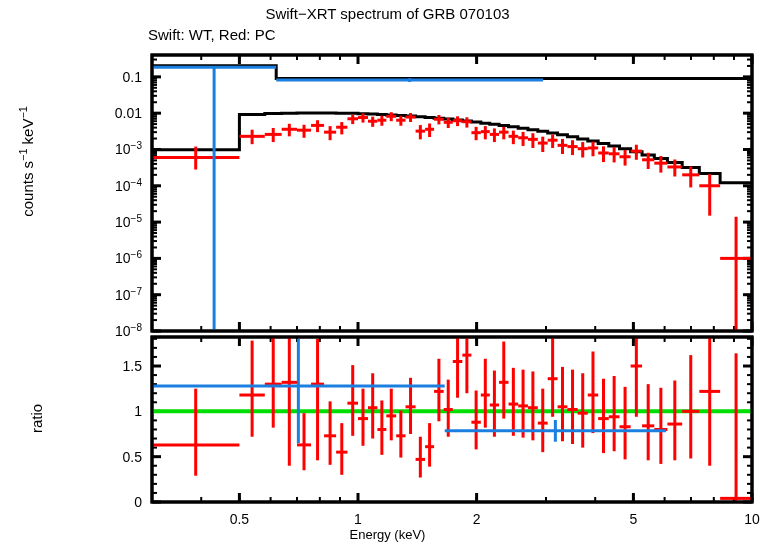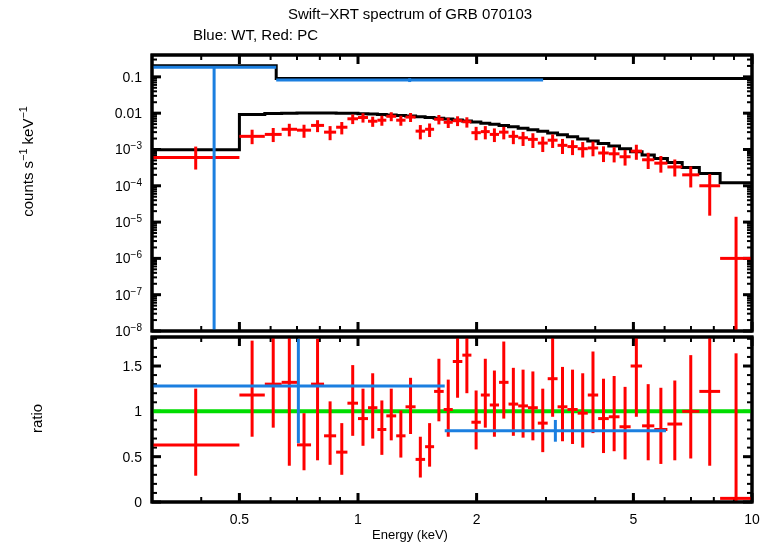--- a/index.html
+++ b/index.html
@@ -1,35 +1,35 @@
 <!DOCTYPE html>
 <html><head>
 <meta charset="utf-8">
 <style>
   html,body{margin:0;padding:0;background:#ffffff;}
   body{width:775px;height:556px;font-family:"Liberation Sans",sans-serif;overflow:hidden;}
   #root{position:relative;width:775px;height:556px;background:#fff;}
-  .ttl{position:absolute;text-align:center;color:#000;white-space:nowrap;margin-left:45px;}
+  .ttl{position:absolute;text-align:center;color:#000;white-space:nowrap;}
   #title{left:0;right:0;top:5px;font-size:15px;}
   #subtitle{left:148px;top:26px;font-size:15px;text-align:left;}
   #xlabel{left:0;right:0;top:527px;font-size:13px;}
   #ylabel-top{position:absolute;left:-64px;top:152px;width:180px;text-align:center;
     transform:rotate(-90deg);font-size:15px;white-space:nowrap;color:#000;}
   #ylabel-bot{position:absolute;left:-4px;top:410px;width:80px;text-align:center;
     transform:rotate(-90deg);font-size:15px;white-space:nowrap;color:#000;}
   svg{position:absolute;left:0;top:0;}
   .ytick-lbl,.xtick-lbl{font-size:14px;fill:#000;font-family:"Liberation Sans",sans-serif;}
   sup{font-size:0.72em;vertical-align:super;}
 </style>
 </head>
 <body>
 
 <div id="root">
   <div class="ttl" id="title">Swift−XRT spectrum of GRB 070103</div>
-  <div class="ttl" id="subtitle">Blue: WT, Red: PC</div>
+  <div class="ttl" id="subtitle">Swift: WT, Red: PC</div>
   <div id="ylabel-top">counts s<sup>−1</sup> keV<sup>−1</sup></div>
   <div id="ylabel-bot">ratio</div>
   <div class="ttl" id="xlabel">Energy (keV)</div>
   <svg id="plot" width="775" height="556">
       <rect x="152" y="55" width="600" height="276" fill="none" stroke="#000000" stroke-width="3"></rect>
       <rect x="152" y="337" width="600" height="165" fill="none" stroke="#000000" stroke-width="3"></rect>
       <line x1="152.00000000000006" y1="331" x2="152.00000000000006" y2="326" stroke="#000000" stroke-width="2"></line>
       <line x1="152.00000000000006" y1="55" x2="152.00000000000006" y2="60" stroke="#000000" stroke-width="2"></line>
       <line x1="201.2246951356462" y1="331" x2="201.2246951356462" y2="326" stroke="#000000" stroke-width="2"></line>
       <line x1="201.2246951356462" y1="55" x2="201.2246951356462" y2="60" stroke="#000000" stroke-width="2"></line>

